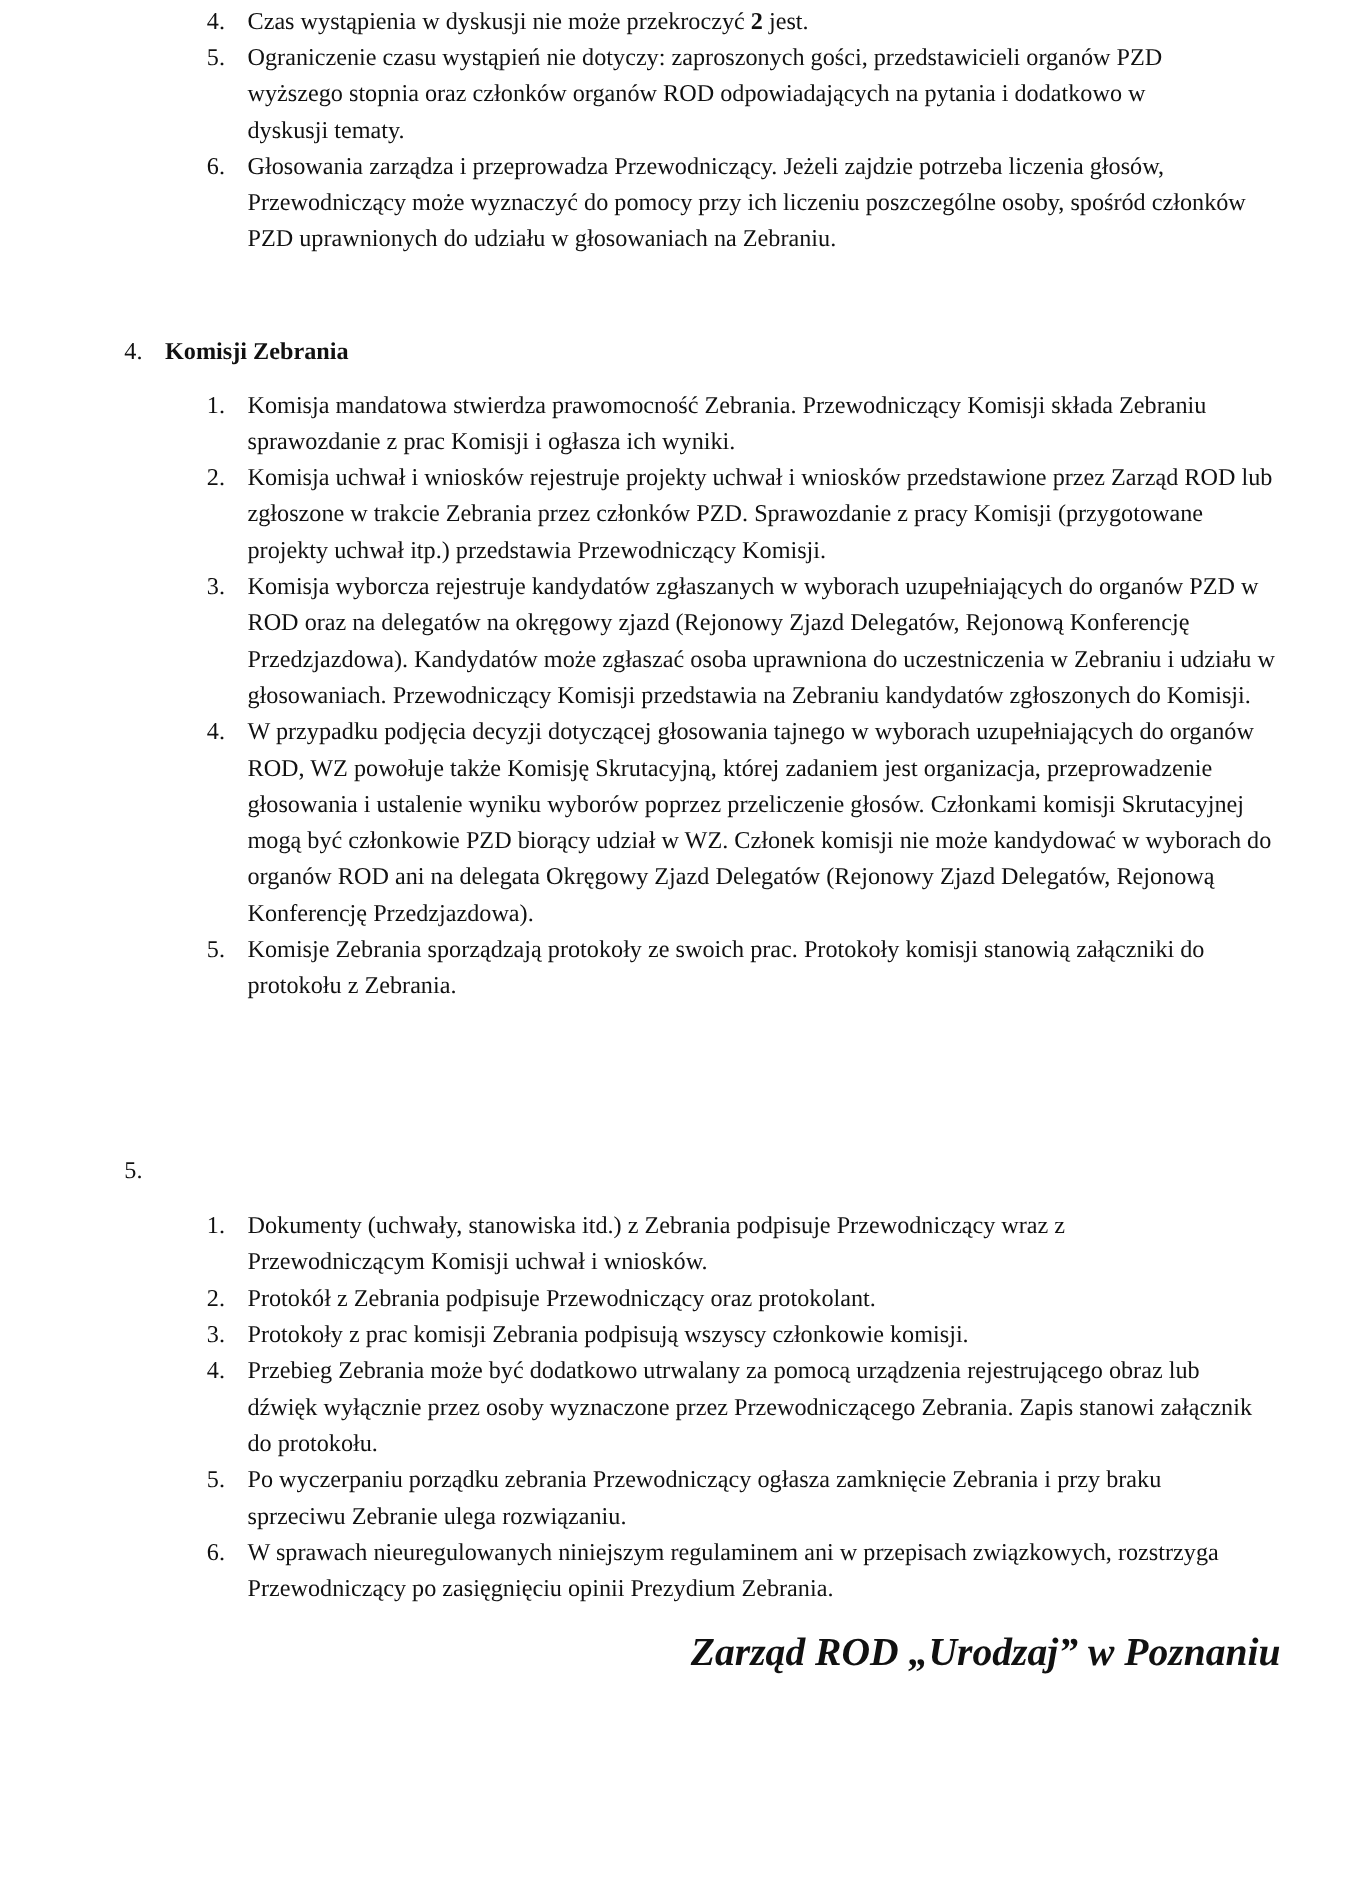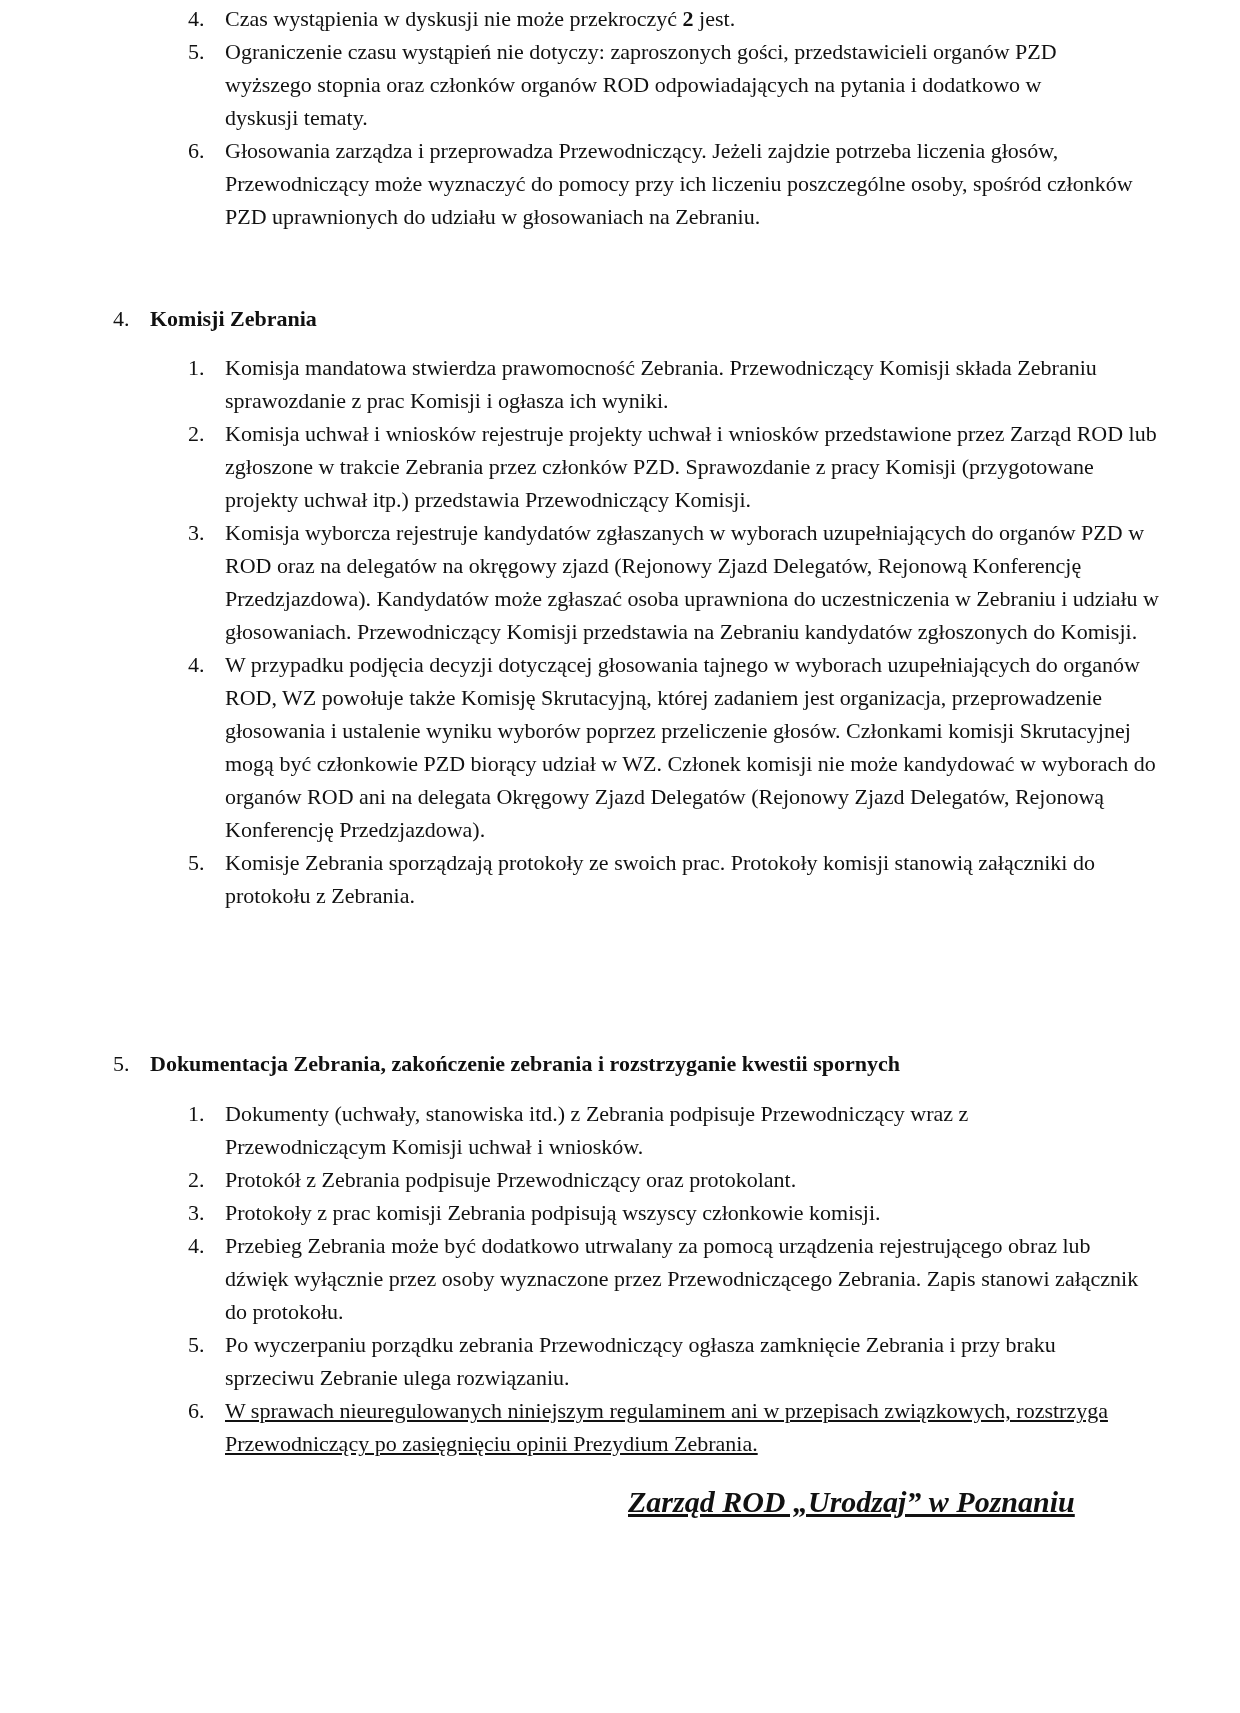--- a/index.html
+++ b/index.html
@@ -10,23 +10,22 @@
   }
   .block { position: absolute; left: 0; width: 1240px; }
   .item { position: relative; font-size: 22px; line-height: 33px; }
   .item .num { position: absolute; left: 188px; top: 0; }
   .item .txt { display: block; margin-left: 225px; width: 935px; }
   .heading { position: relative; font-size: 22px; line-height: 33px; }
   .heading .num { position: absolute; left: 113px; top: 0; }
   .heading .txt { display: block; margin-left: 150px; font-weight: bold; }
   .signature {
     position: absolute; left: 628px; top: 1484px;
-    font-size: 30px; font-weight: bold; font-style: italic; line-height: 36px;
+    font-size: 36px; font-weight: bold; font-style: italic; line-height: 36px;
     white-space: nowrap;
-    text-decoration: underline;
   }
   b { font-weight: bold; }
 </style>
 </head>
 <body>
 
 <div class="block" style="top:2px;">
   <div class="item">
     <span class="num">4.</span>
     <span class="txt"><span>Czas wystąpienia w dyskusji nie może przekroczyć </span><b>2</b><span> jest.</span></span>
@@ -66,21 +65,20 @@
   </div>
   <div class="item">
     <span class="num">5.</span>
     <span class="txt" style="width:880px;">Komisje Zebrania sporządzają protokoły ze swoich prac. Protokoły komisji stanowią załączniki do protokołu z Zebrania.</span>
   </div>
 </div>
 
 <div class="block" style="top:1047px;">
   <div class="heading">
     <span class="num">5.</span>
-    <span class="txt">Dokumentacja Zebrania, zakończenie zebrania i rozstrzyganie kwestii spornych</span>
   </div>
 </div>
 <div class="block" style="top:1097px;">
   <div class="item">
     <span class="num">1.</span>
     <span class="txt" style="width:840px;">Dokumenty (uchwały, stanowiska itd.) z Zebrania podpisuje Przewodniczący wraz z Przewodniczącym Komisji uchwał i wniosków.</span>
   </div>
   <div class="item">
     <span class="num">2.</span>
     <span class="txt">Protokół z Zebrania podpisuje Przewodniczący oraz protokolant.</span>
@@ -92,17 +90,17 @@
   <div class="item">
     <span class="num">4.</span>
     <span class="txt" style="width:925px;">Przebieg Zebrania może być dodatkowo utrwalany za pomocą urządzenia rejestrującego obraz lub dźwięk wyłącznie przez osoby wyznaczone przez Przewodniczącego Zebrania. Zapis stanowi załącznik do protokołu.</span>
   </div>
   <div class="item">
     <span class="num">5.</span>
     <span class="txt" style="width:900px;">Po wyczerpaniu porządku zebrania Przewodniczący ogłasza zamknięcie Zebrania i przy braku sprzeciwu Zebranie ulega rozwiązaniu.</span>
   </div>
   <div class="item">
     <span class="num">6.</span>
-    <span class="txt" style="width:925px;text-decoration:underline;">W sprawach nieuregulowanych niniejszym regulaminem ani w przepisach związkowych, rozstrzyga Przewodniczący po zasięgnięciu opinii Prezydium Zebrania.</span>
+    <span class="txt" style="width:925px;">W sprawach nieuregulowanych niniejszym regulaminem ani w przepisach związkowych, rozstrzyga Przewodniczący po zasięgnięciu opinii Prezydium Zebrania.</span>
   </div>
 </div>
 
 <div class="signature">Zarząd ROD „Urodzaj” w Poznaniu</div>
 
 </body></html>

